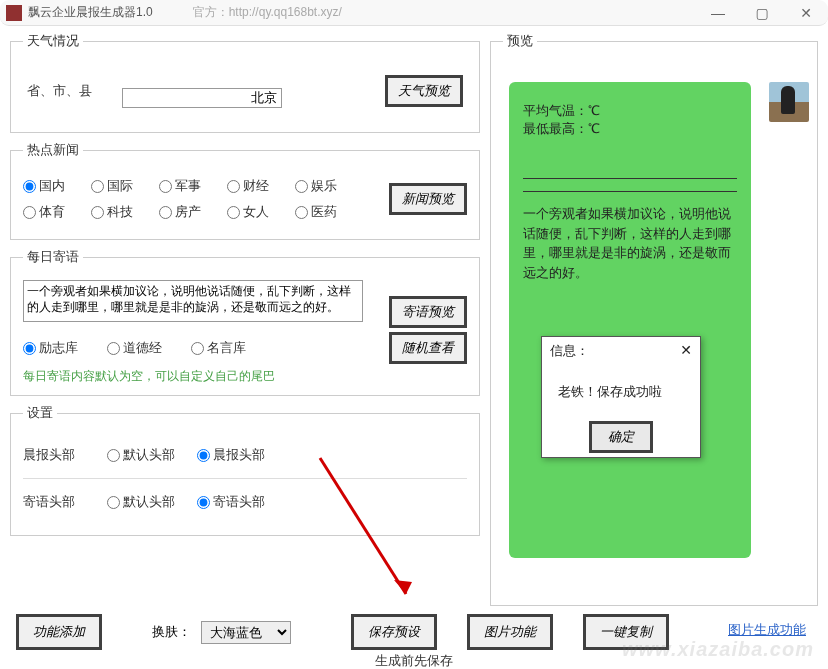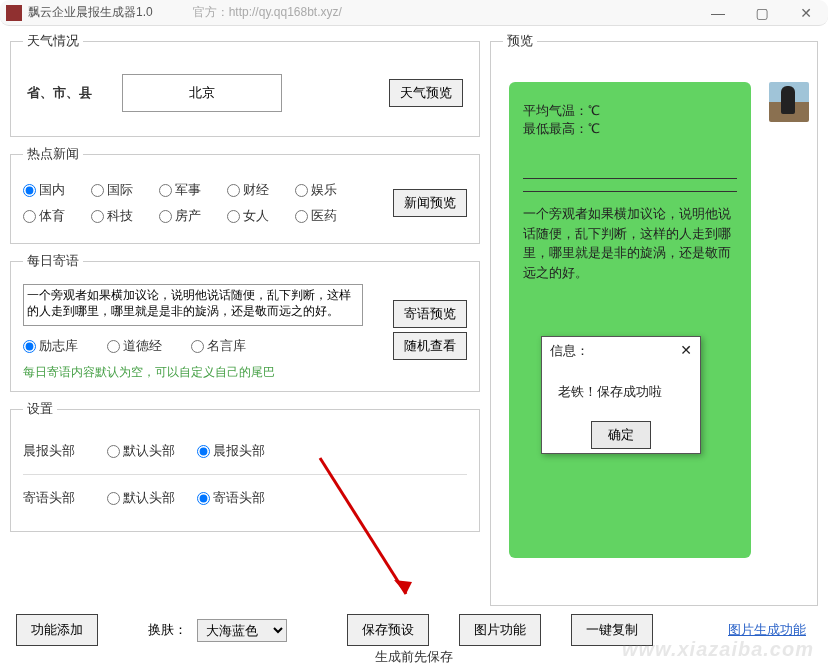--- a/index.html
+++ b/index.html
@@ -13,26 +13,26 @@
 .titlebar .wincontrols div { width: 44px; height: 26px; display: flex; align-items: center; justify-content: center; color: #666; font-size: 14px; }
 
 .content { display: flex; padding: 6px 10px 0 10px; gap: 10px; height: 580px; }
 .left { width: 470px; display: flex; flex-direction: column; gap: 8px; }
 .right { flex: 1; }
 
 fieldset { border: 1px solid #ccc; padding: 10px 12px; font-size: 13px; color: #333; }
 legend { padding: 0 4px; font-size: 13px; }
 
 .row { display: flex; align-items: center; margin: 4px 0; }
-.lbl { display: inline-block; font-weight: bold; }
+.lbl { display: inline-block; }
 
-.btn { background: #f0f0f0; border: 1px solid #404040; padding: 4px 10px; font-size: 13px; cursor: pointer; min-width: 60px; text-align: center; }
+.btn { background: #f0f0f0; border: 3px solid #404040; padding: 4px 10px; font-size: 13px; cursor: pointer; min-width: 60px; text-align: center; font-style: italic; }
 
 input[type=text], textarea, select { border: 1px solid #999; padding: 2px 4px; font-size: 13px; }
-.city-input { width: 160px; height: 38px; text-align: center; font-size: 15px; }
+.city-input { width: 160px; height: 20px; text-align: right; font-size: 15px; margin-top: 14px; }
 textarea { width: 340px; height: 42px; resize: none; font-size: 12px; line-height: 1.3; padding: 3px; }
 
 .radios { display: flex; flex-wrap: wrap; }
 .radio-item { width: 68px; display: flex; align-items: center; font-size: 13px; margin: 4px 0; }
 .radio-item input { margin-right: 3px; }
 
 .hint { color: #46a046; font-size: 12px; margin-top: 4px; }
 
 .bottom-bar { padding: 8px 16px 0 16px; display: flex; align-items: center; gap: 30px; font-size: 13px; }
 .bottom-bar .btn { padding: 6px 14px; }

